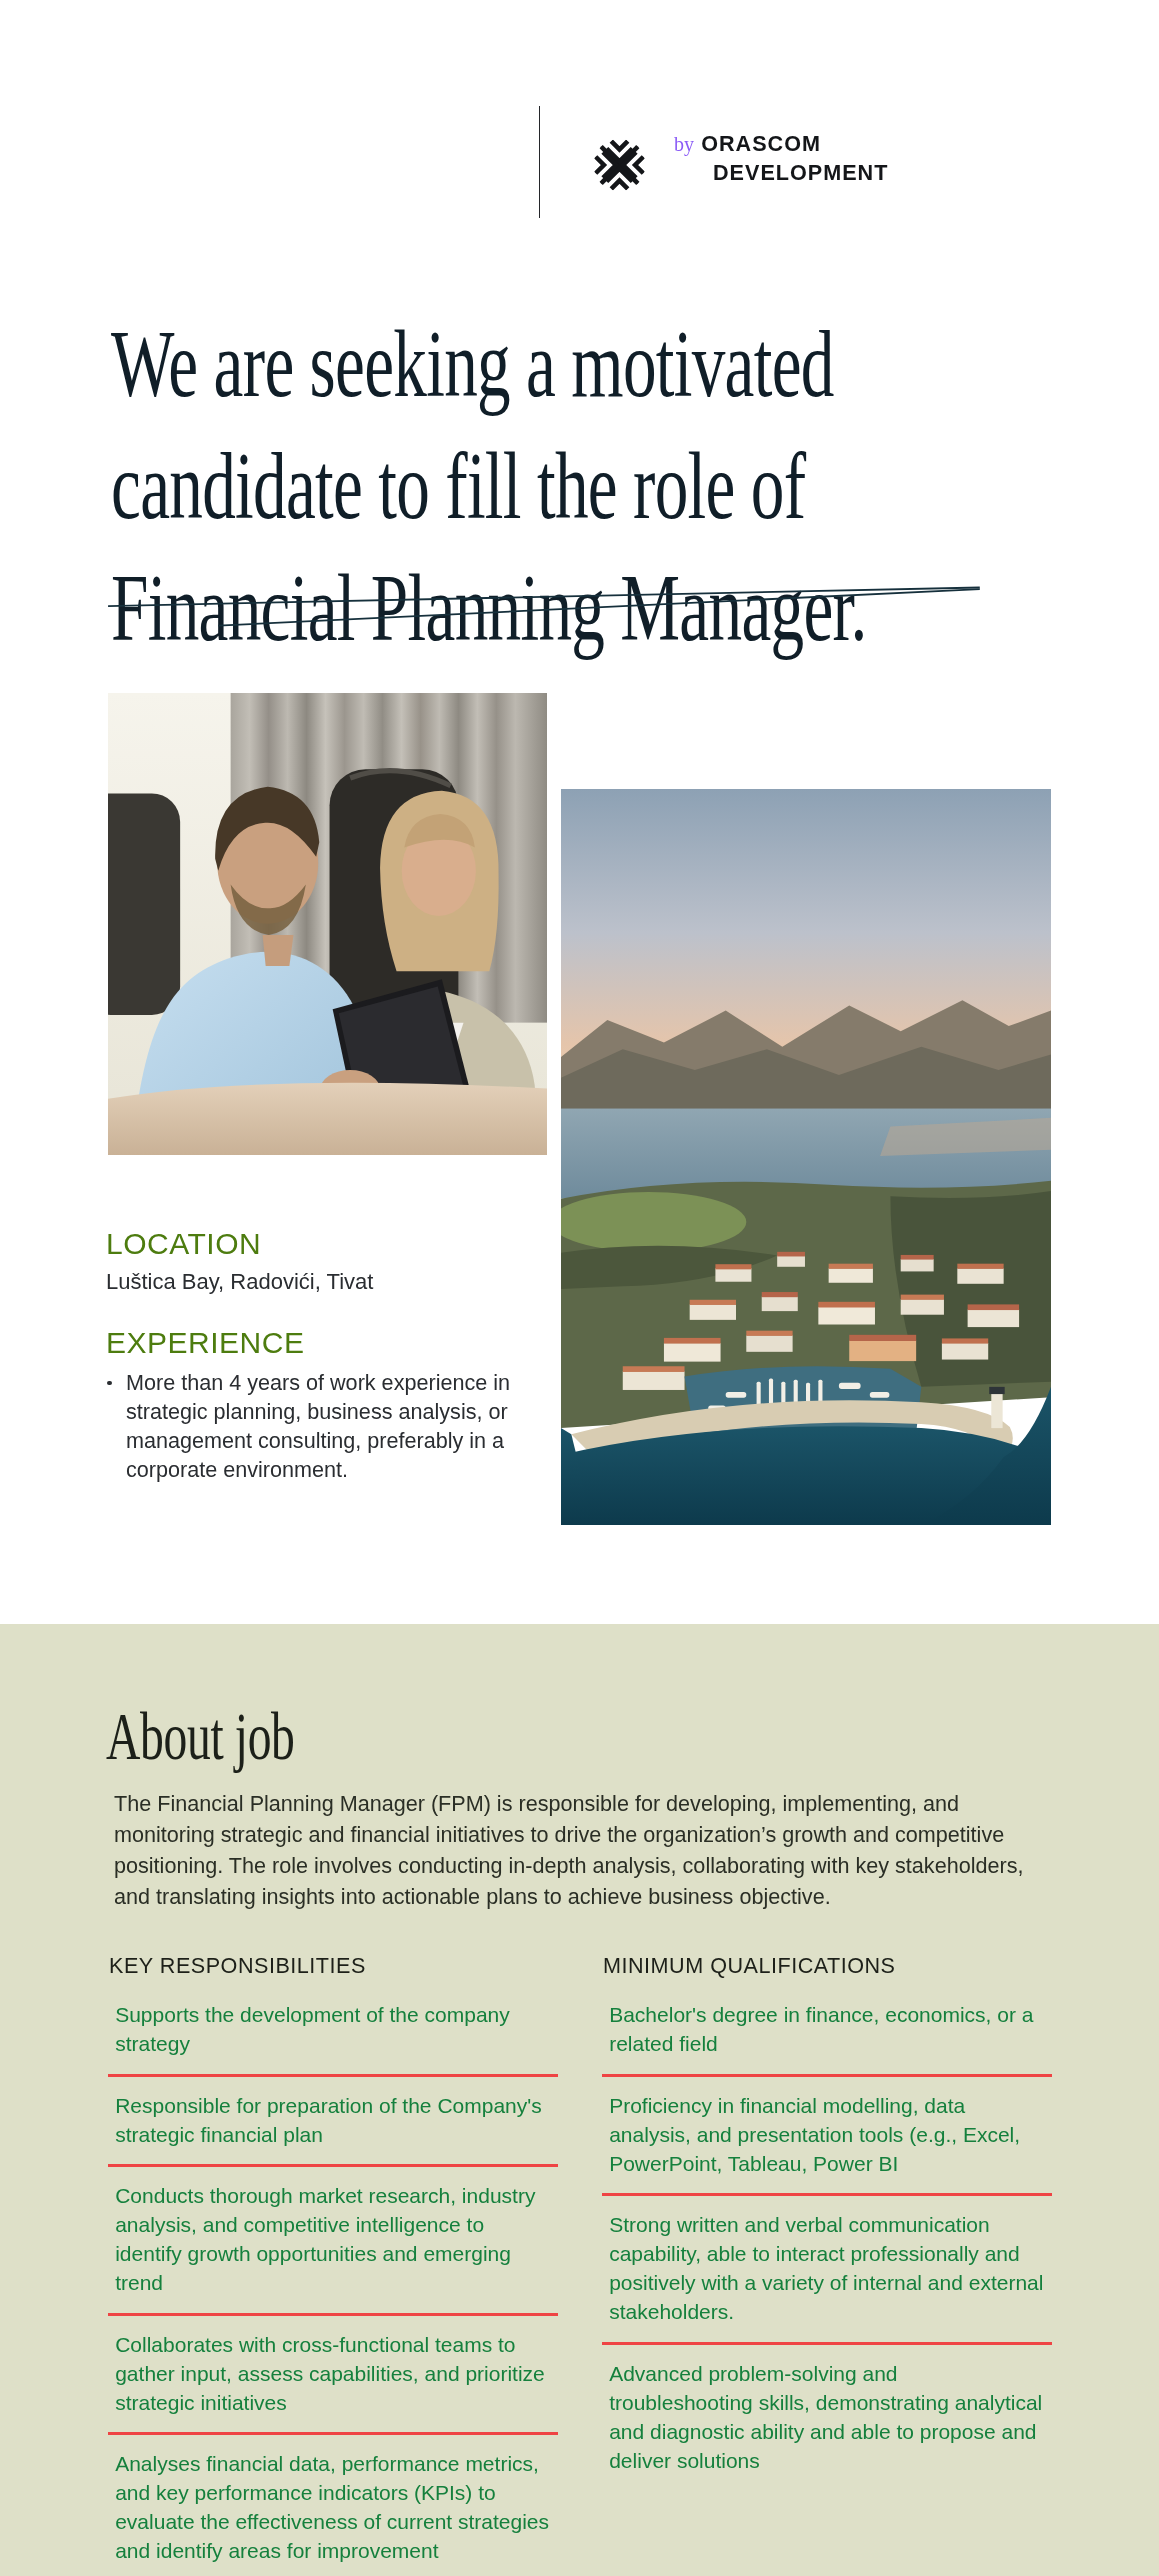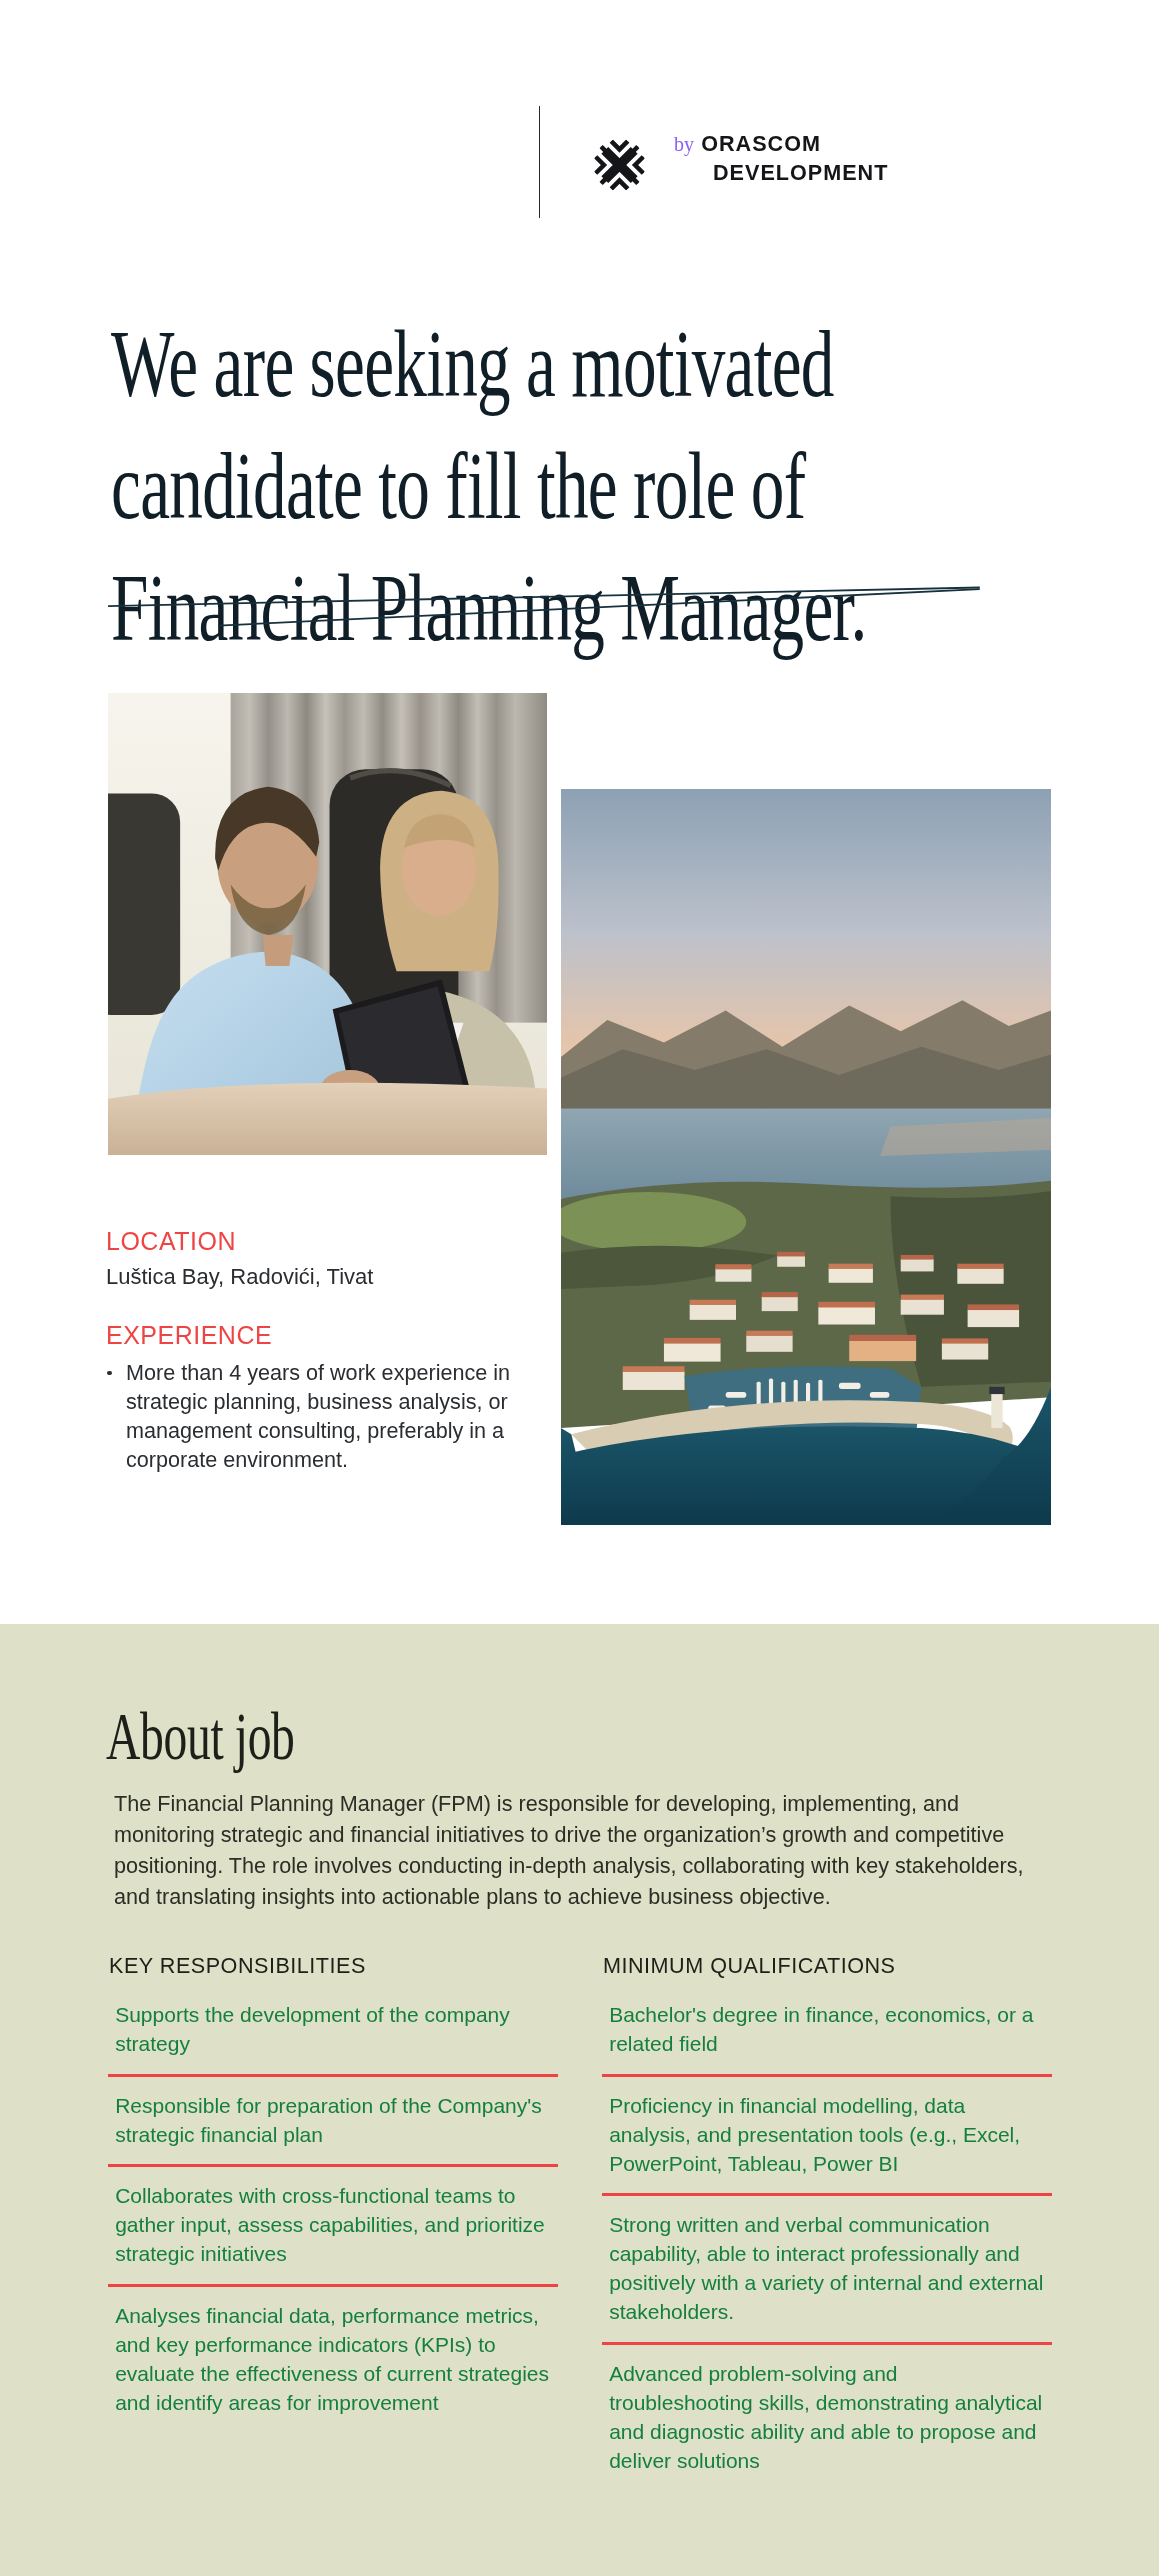--- a/index.html
+++ b/index.html
@@ -27,21 +27,21 @@
      letter-spacing:-1px;font-weight:400;}
   .hl-underline{position:absolute;left:106px;top:576px;}
 
   
   .photo-left{position:absolute;left:108px;top:693px;width:439px;height:462px;overflow:hidden;}
   .photo-right{position:absolute;left:561px;top:789px;width:490px;height:736px;overflow:hidden;}
   .photo-left svg,.photo-right svg{display:block;width:100%;height:100%;}
 
   
   .details{position:absolute;left:106px;top:1227px;width:443px;}
-  .dt-label{font-size:25px;letter-spacing:0.5px;color:#ef4444;margin-bottom:8.2px;}
+  .dt-label{font-size:30px;letter-spacing:0.5px;color:#4d7c0f;margin-bottom:8.2px;}
   .dt-value{font-size:22px;color:#2a2d31;margin-bottom:31px;}
   .bullet-row{display:flex;width:433px;}
   .bullet-dot{flex:0 0 auto;width:4.6px;height:4.6px;border-radius:50%;background:#2a2d31;margin:12.4px 14.4px 0 1px;}
   .bullet-text{font-size:21.6px;line-height:29px;color:#2a2d31;width:392px;}
 
   
   .olive{position:absolute;left:0;top:1624px;width:1159px;height:1248px;background:#dee0c8;color:#23261f;}
   .about-title{position:absolute;left:106px;top:76px;font-family:"Liberation Serif","DejaVu Serif",serif;
      font-size:68px;line-height:72px;color:#1c2019;white-space:nowrap;transform:scaleX(0.70);transform-origin:0 0;letter-spacing:-0.5px;}
   .about-par{position:absolute;left:114px;top:164px;width:927px;font-size:21.6px;line-height:31px;color:#2a2e25;}
@@ -264,20 +264,21 @@
 
   <section class="olive">
     <h2 class="about-title" style="margin:0;font-weight:400;">About job</h2>
     <p class="about-par" style="margin:0;">The Financial Planning Manager (FPM) is responsible for developing, implementing, and monitoring strategic and financial initiatives to drive the organization’s growth and competitive positioning. The role involves conducting in-depth analysis, collaborating with key stakeholders, and translating insights into actionable plans to achieve business objective.</p>
 
     <div class="col col-left">
       <h3 class="col-title" style="font-weight:400;">KEY RESPONSIBILITIES</h3>
       <ul class="jlist">
         <li>Supports the development of the company strategy</li>
         <li>Responsible for preparation of the Company's strategic financial plan</li>
+        <li>Conducts thorough market research, industry analysis, and competitive intelligence to identify growth opportunities and emerging trend</li>
         <li>Collaborates with cross-functional teams to gather input, assess capabilities, and prioritize strategic initiatives</li>
         <li>Analyses financial data, performance metrics, and key performance indicators (KPIs) to evaluate the effectiveness of current strategies and identify areas for improvement</li>
 
       </ul>
     </div>
 
     <div class="col col-right">
       <h3 class="col-title" style="font-weight:400;">MINIMUM QUALIFICATIONS</h3>
       <ul class="jlist">
         <li>Bachelor's degree in finance, economics, or a related field</li>

